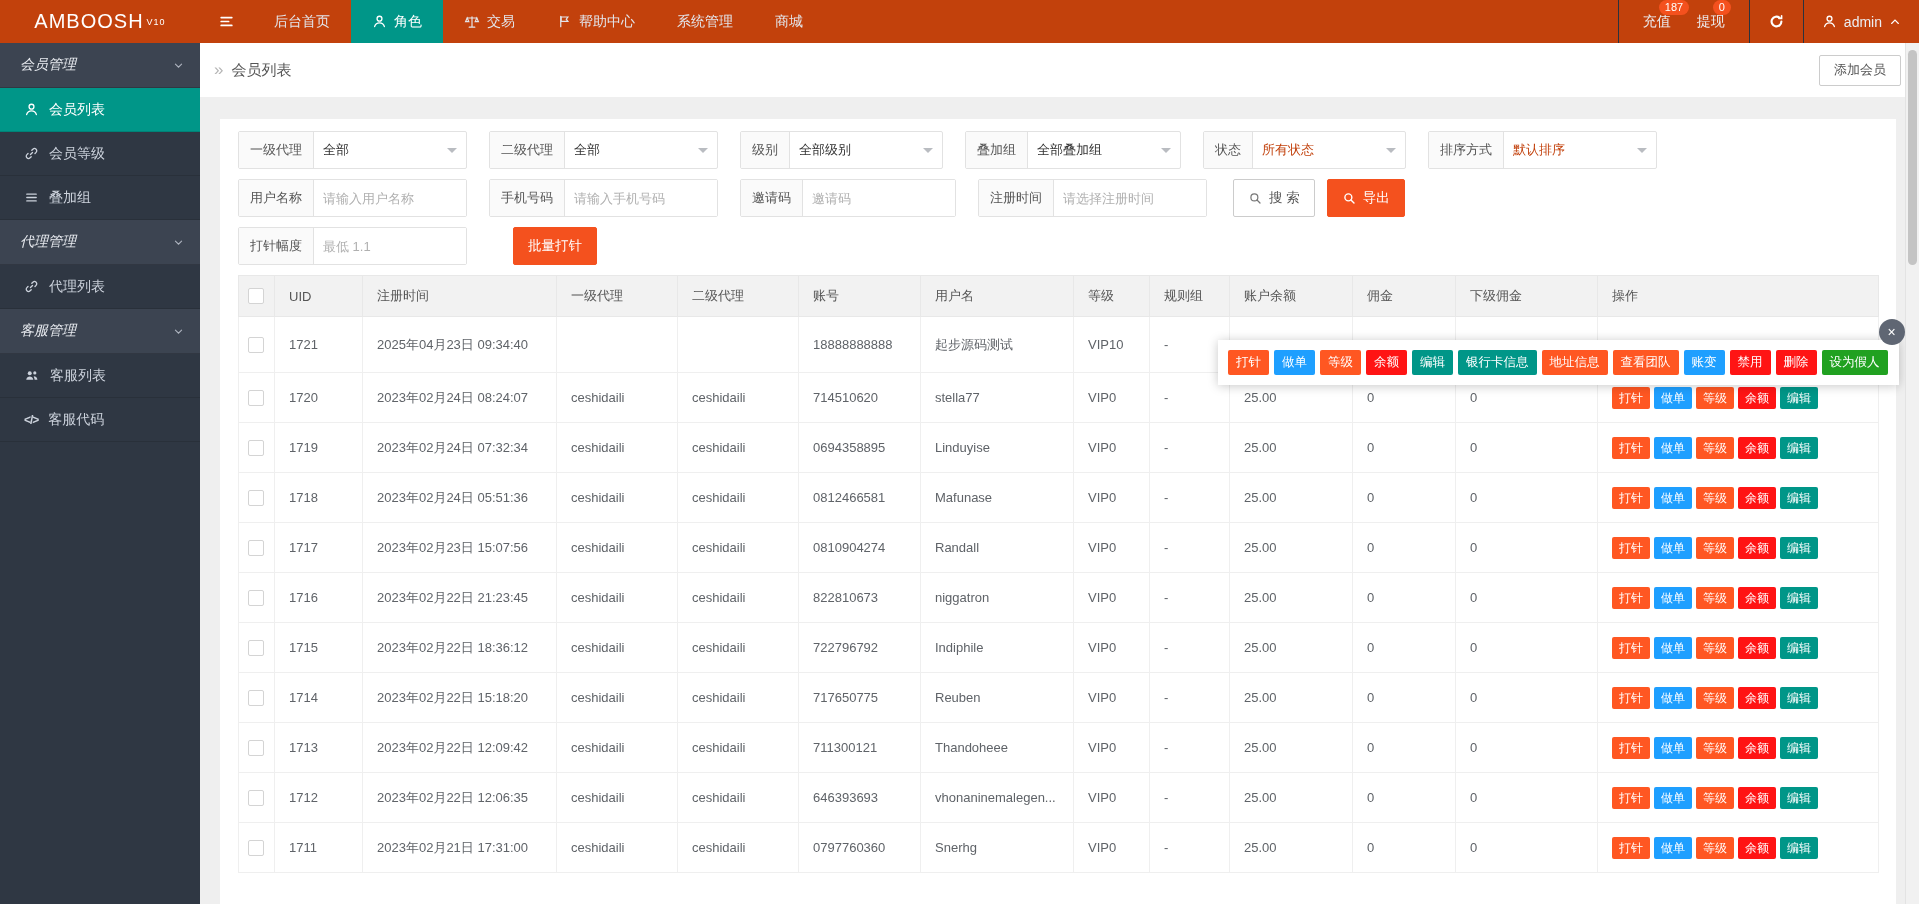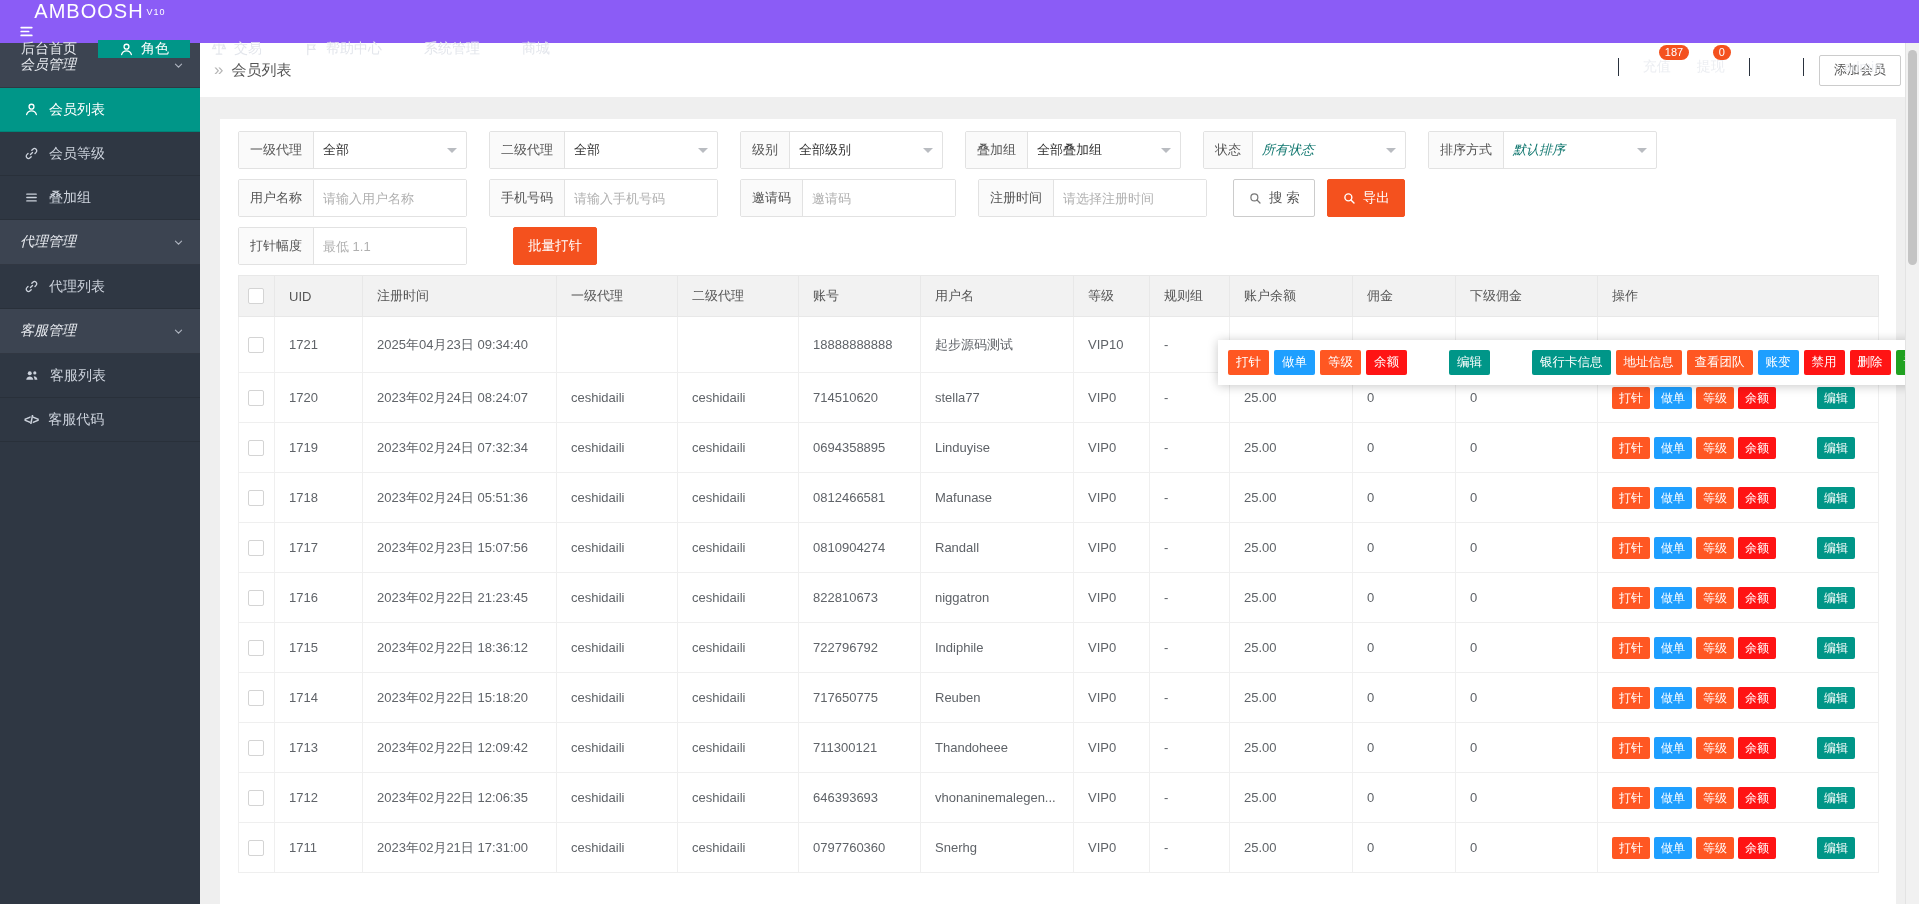--- a/index.html
+++ b/index.html
@@ -7,21 +7,21 @@
   body {
     position:relative; overflow:hidden;
     font-family:"Liberation Sans","DejaVu Sans",sans-serif;
     background:#efefef; color:#555;
   }
   svg { display:block; }
 
   
   .topbar {
     position:absolute; left:0; top:0; width:1919px; height:43px;
-    background:#8b5cf6; display:flex; align-items:stretch; z-index:90;flex-direction:column;
+    background:#c2410c; display:flex; align-items:stretch; z-index:90;
   }
   .logo { width:200px; display:flex; align-items:center; justify-content:center;
     color:#fff; font-size:20px; letter-spacing:1px; font-weight:400; }
   .logo sup { font-size:9px; margin-left:3px; }
   .nav-toggle { display:flex; align-items:center; padding:0 18px; color:#fff; cursor:pointer; }
   .topnav { display:flex; align-items:stretch;text-align:right; }
   .topnav-item { display:flex; align-items:center; gap:7px; padding:0 21px;
     color:#e3e6ec; font-size:14px; cursor:pointer; }
   .topnav-item.active { background:#009688; color:#fff; }
   .topbar-right { margin-left:auto; display:flex; align-items:stretch; }
@@ -62,21 +62,21 @@
 
   
   .frow { display:flex; align-items:center; margin-bottom:10px; }
   .fgroup { display:flex; align-items:stretch; height:38px; border:1px solid #e2e2e2;
     border-radius:2px; background:#fff; margin-right:22px; }
   .flabel { display:flex; align-items:center; padding:0 11px; background:#fafafa;
     border-right:1px solid #e2e2e2; color:#555; font-size:13px; white-space:nowrap; }
   .fvalue { width:152px; display:flex; align-items:center; padding:0 9px;
     font-size:13px; color:#333; cursor:pointer; }
   .fvalue .ftext { flex:1; }
-  .fvalue.muted .ftext { color:#0f766e;font-style:italic; }
+  .fvalue.muted .ftext { color:#c2410c; }
   .caret { width:0; height:0; border:5px solid transparent; border-top-color:#b9bcc1; margin-top:5px; }
   .finput { width:152px; border:none; outline:none; padding:0 9px; font-size:13px;
     color:#333; font-family:inherit; }
   .finput::placeholder { color:#b0b0b0; }
 
   .btn { height:38px; display:inline-flex; align-items:center; gap:6px;
     padding:0 14px; font-size:13.5px; border-radius:2px; cursor:pointer; white-space:nowrap; }
   .btn-plain { background:#fff; border:1px solid #ccc; color:#555; margin-left:4px; }
   .btn-orange { background:#f4511e; border:1px solid #f4511e; color:#fff; margin-left:12px; }
   .btn-batch { margin-left:24px; }
@@ -89,21 +89,21 @@
   tbody td { height:50px; background:#fff; }
   tr.row-tall td { height:56px; }
   .c-cb { padding:0 0 0 9px !important; }
   .cb { display:inline-block; width:16px; height:16px; border:1px solid #d4d4d4;
     border-radius:2px; background:#fff; vertical-align:middle; cursor:pointer; }
   .abtn { display:inline-block; padding:5px 7px; margin-right:4px; border-radius:2px;
     color:#fff; font-size:12px; line-height:1; cursor:pointer; }
 
   .orange { background:#ff5722; }
   .blue   { background:#1e9fff;text-align:right; }
-  .teal   { background:#009688;margin-left:37px; }
+  .teal   { background:#009688; }
   .red    { background:#ff1414; }
   .green  { background:#21a121; }
 
   
   .action-popup { position:absolute; left:1218px; top:340px; height:45px;
     background:#fff; display:flex; align-items:center; padding:0 6px 0 10px;
     box-shadow:0 1px 10px rgba(0,0,0,.22); z-index:70; white-space:nowrap; }
   .pbtn { display:inline-block; padding:6px 8px; margin-right:5px; border-radius:2px;
     color:#fff; font-size:12.5px; line-height:1; cursor:pointer; }
   .popup-close { position:absolute; top:-21px; right:-6px; width:26px; height:26px;

